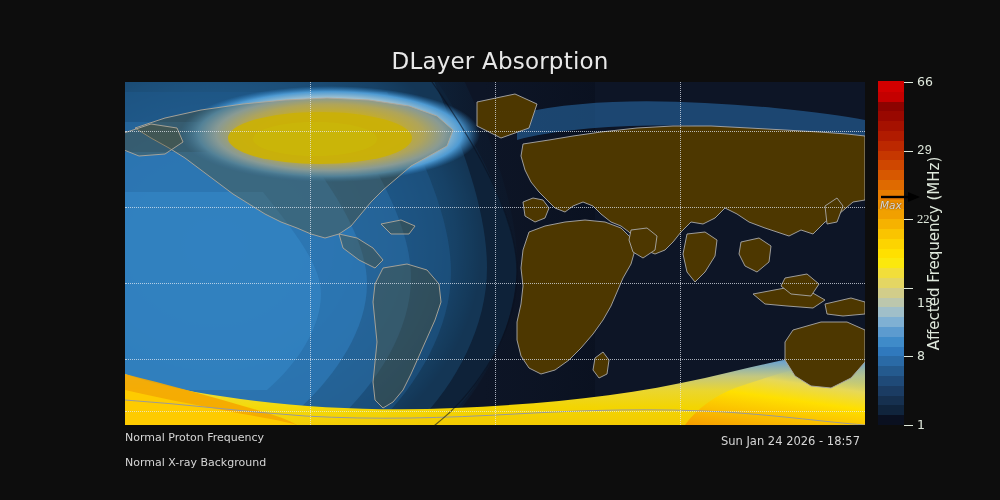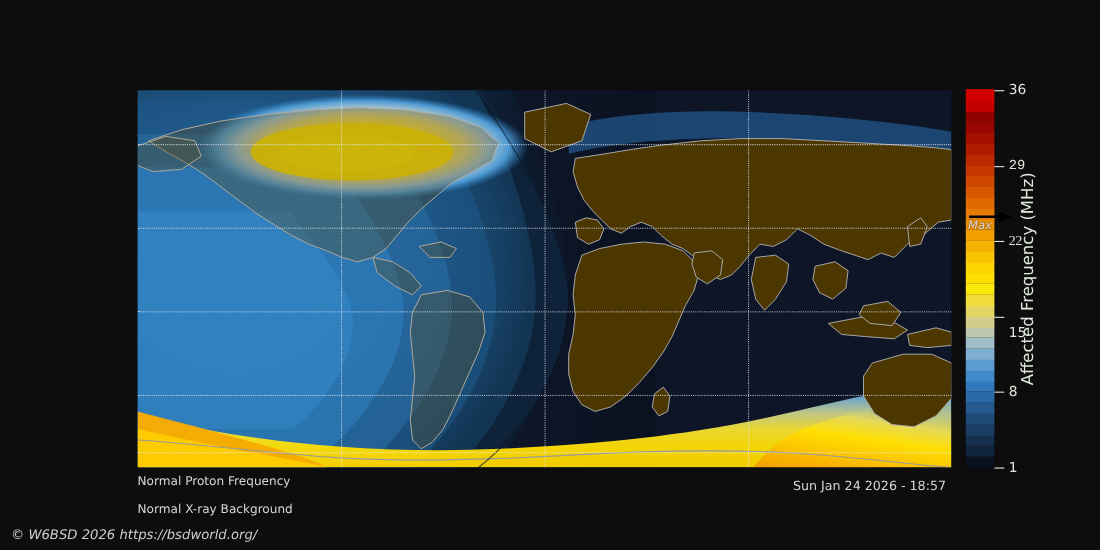--- a/index.html
+++ b/index.html
@@ -132,20 +132,21 @@
     font-size:12px;
     font-style: italic;
     white-space:nowrap;
   }
 </style>
 </head>
 <body>
 
 <div id="app">
 
+  <div class="title">DLayer Absorption</div>
 
   <div class="map-frame">
     <svg class="map-svg" viewBox="0 0 740 343" preserveAspectRatio="none">
       <defs>
 
         <radialGradient id="gDay" cx="30%" cy="48%" r="62%">
           <stop offset="0%" stop-color="#3b8ecb"></stop>
           <stop offset="42%" stop-color="#2f7cbb"></stop>
           <stop offset="72%" stop-color="#1f5685"></stop>
           <stop offset="90%" stop-color="#153a5c"></stop>
@@ -352,30 +353,29 @@
         <div class="clabel" style="top: 343px;">1</div>
         <div class="ctick" style="top: 274.4px;"></div>
         <div class="clabel" style="top: 274.4px;">8</div>
         <div class="ctick" style="top: 205.8px;"></div>
         <div class="clabel" style="top: 221px;">15</div>
         <div class="ctick" style="top: 137.2px;"></div>
         <div class="clabel" style="top: 137.2px; font-family: Liberation Serif, serif;">22</div>
         <div class="ctick" style="top: 68.6px;"></div>
         <div class="clabel" style="top: 68.6px; font-family: Liberation Mono, monospace;">29</div>
         <div class="ctick" style="top: 0px;"></div>
-        <div class="clabel" style="top: 0px;">36</div>
+        <div class="clabel" style="top: 0px;">66</div>
       </div>
     <div class="max-marker" id="max-marker" style="top: 108px; font-style: italic;">
       <svg class="max-arrow" width="40" height="12" viewBox="0 0 40 12">
         <line x1="1" y1="6" x2="28" y2="6" stroke="#000" stroke-width="2.4"></line>
         <polygon points="28,1 40,6 28,11" fill="#000"></polygon>
       </svg>
       <span class="max-label">Max</span>
     </div>
   </div>
   <div class="cbar-axis-label">Affected Frequency (MHz)</div>
 
   <div class="note note-1">Normal Proton Frequency</div>
   <div class="note note-2">Normal X-ray Background</div>
   <div class="timestamp">Sun Jan 24 2026 - 18:57</div>
-  <div class="credit">© W6BSD 2026 https://bsdworld.org/</div>
 
 </div>
 
 </body></html>

